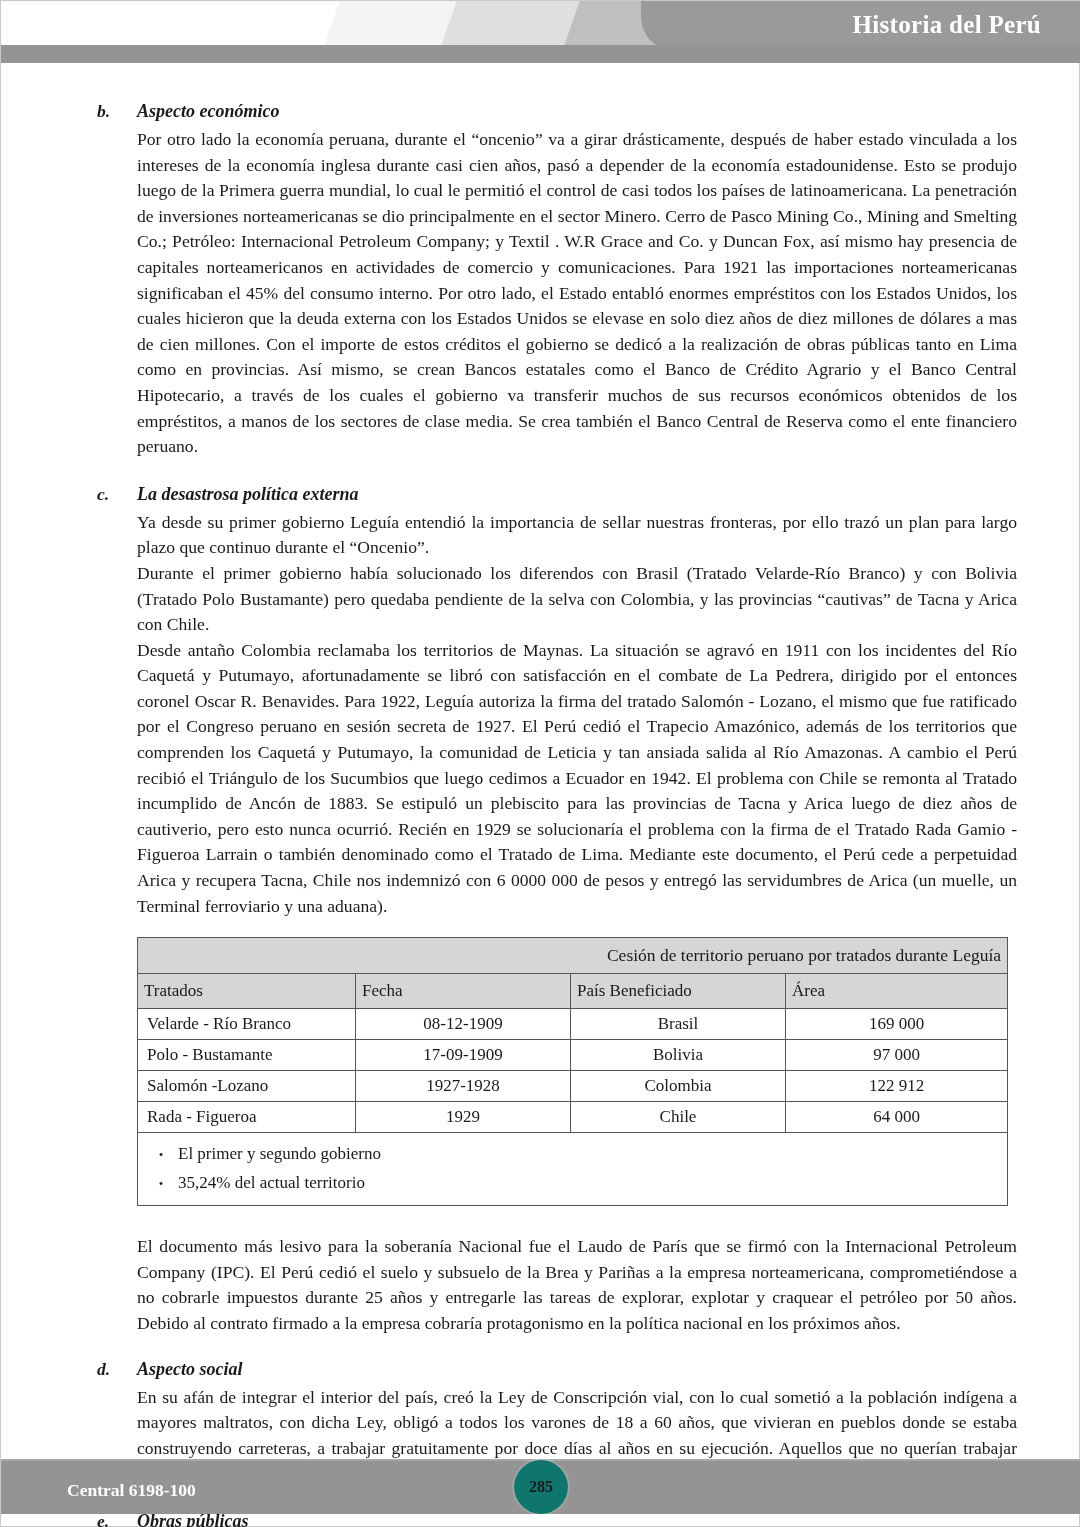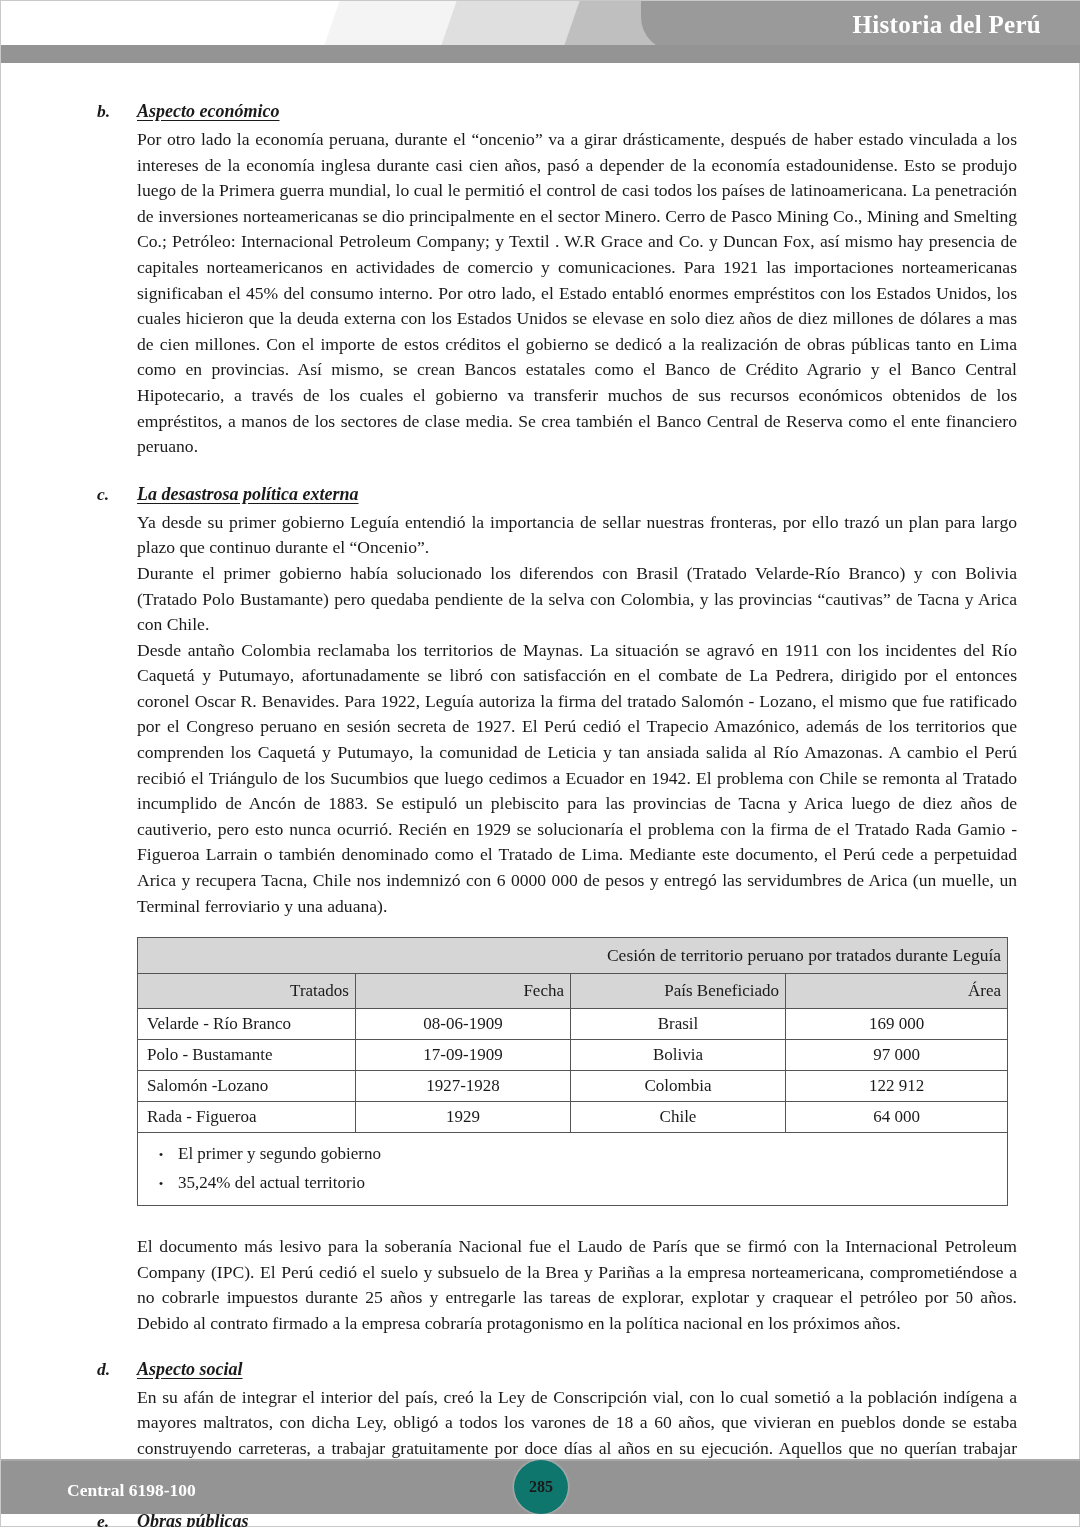--- a/index.html
+++ b/index.html
@@ -134,21 +134,20 @@
     width: 40px;
     flex: 0 0 40px;
     font-style: italic;
     font-weight: bold;
     font-size: 17.5px;
   }
   .sec-title {
     font-style: italic;
     font-weight: bold;
     font-size: 18px;
-    text-decoration: underline;
     text-underline-offset: 3px;
   }
   .sec-body {
     margin-left: 40px;
     width: 880px;
   }
   .para {
     font-size: 17.6px;
     line-height: 25.6px;
     text-align: justify;
@@ -178,21 +177,21 @@
     background: #ffffff;
   }
   table.data .thead-top {
     background: #d6d6d6;
     text-align: right;
     font-size: 17.5px;
     padding: 7px 6px;
   }
   table.data .thead-col {
     background: #d6d6d6;
-    text-align: right;
+    text-align: left;
     padding: 7px 6px;
   }
   table.data td.cell-left {
     text-align: left;
     padding-left: 9px;
   }
   table.data td.cell-center {
     text-align: center;
   }
   table.data td.notes {
@@ -329,21 +328,21 @@
             <td class="thead-top" colspan="4">Cesión de territorio peruano por tratados durante Leguía</td>
           </tr>
           <tr>
             <td class="thead-col">Tratados</td>
             <td class="thead-col">Fecha</td>
             <td class="thead-col">País Beneficiado</td>
             <td class="thead-col">Área</td>
           </tr>
           <tr>
             <td class="cell-left">Velarde - Río Branco</td>
-            <td class="cell-center">08-06-1909</td>
+            <td class="cell-center">08-12-1909</td>
             <td class="cell-center">Brasil</td>
             <td class="cell-center">169 000</td>
           </tr>
           <tr>
             <td class="cell-left">Polo - Bustamante</td>
             <td class="cell-center">17-09-1909</td>
             <td class="cell-center">Bolivia</td>
             <td class="cell-center">97 000</td>
           </tr>
           <tr>

